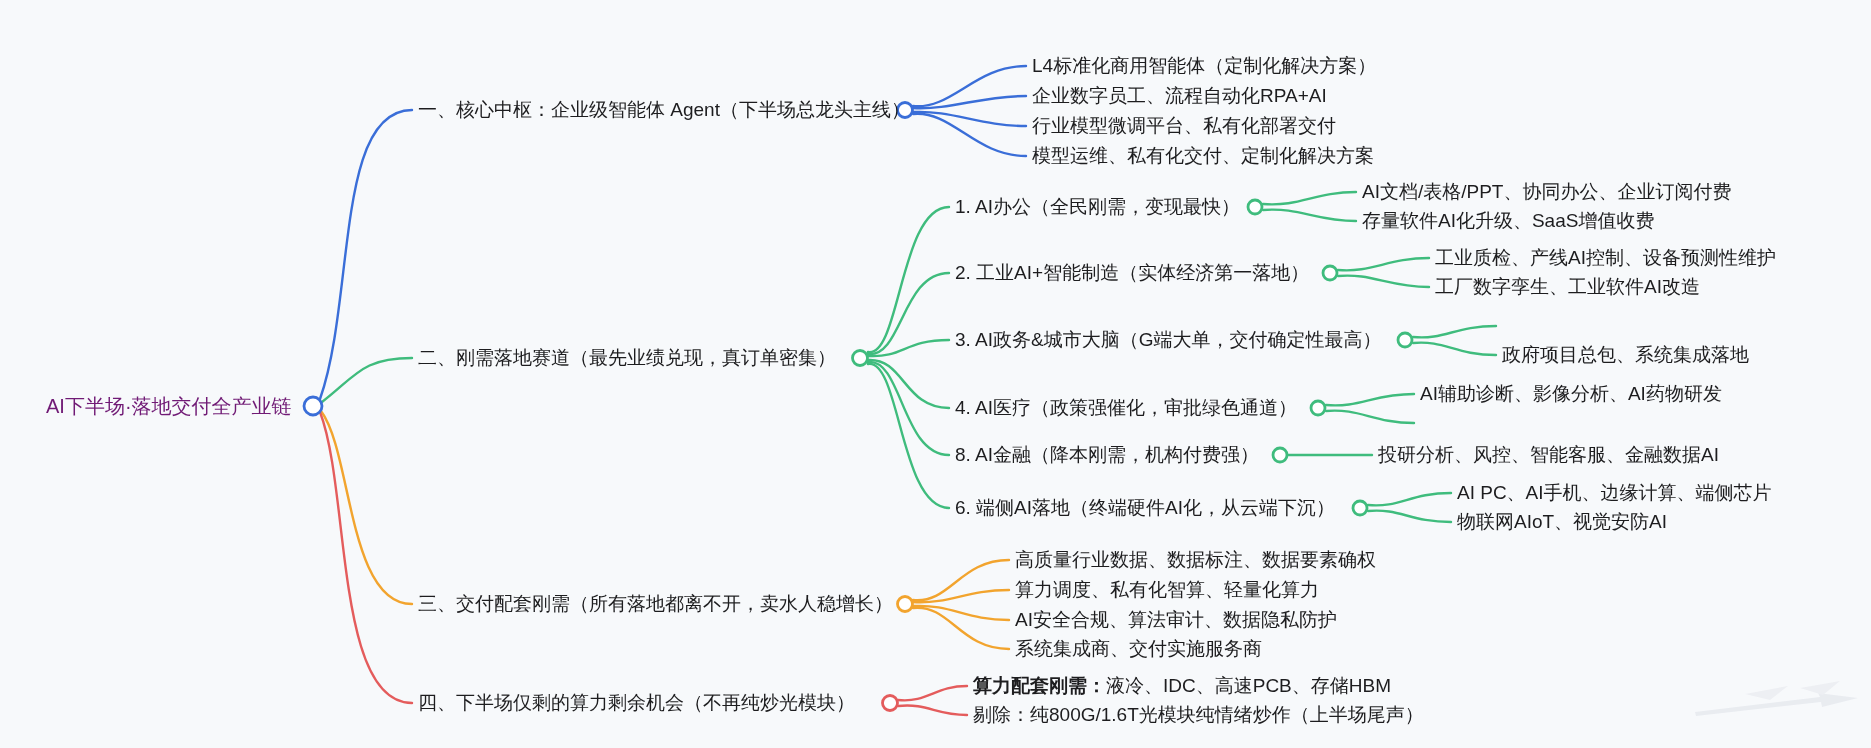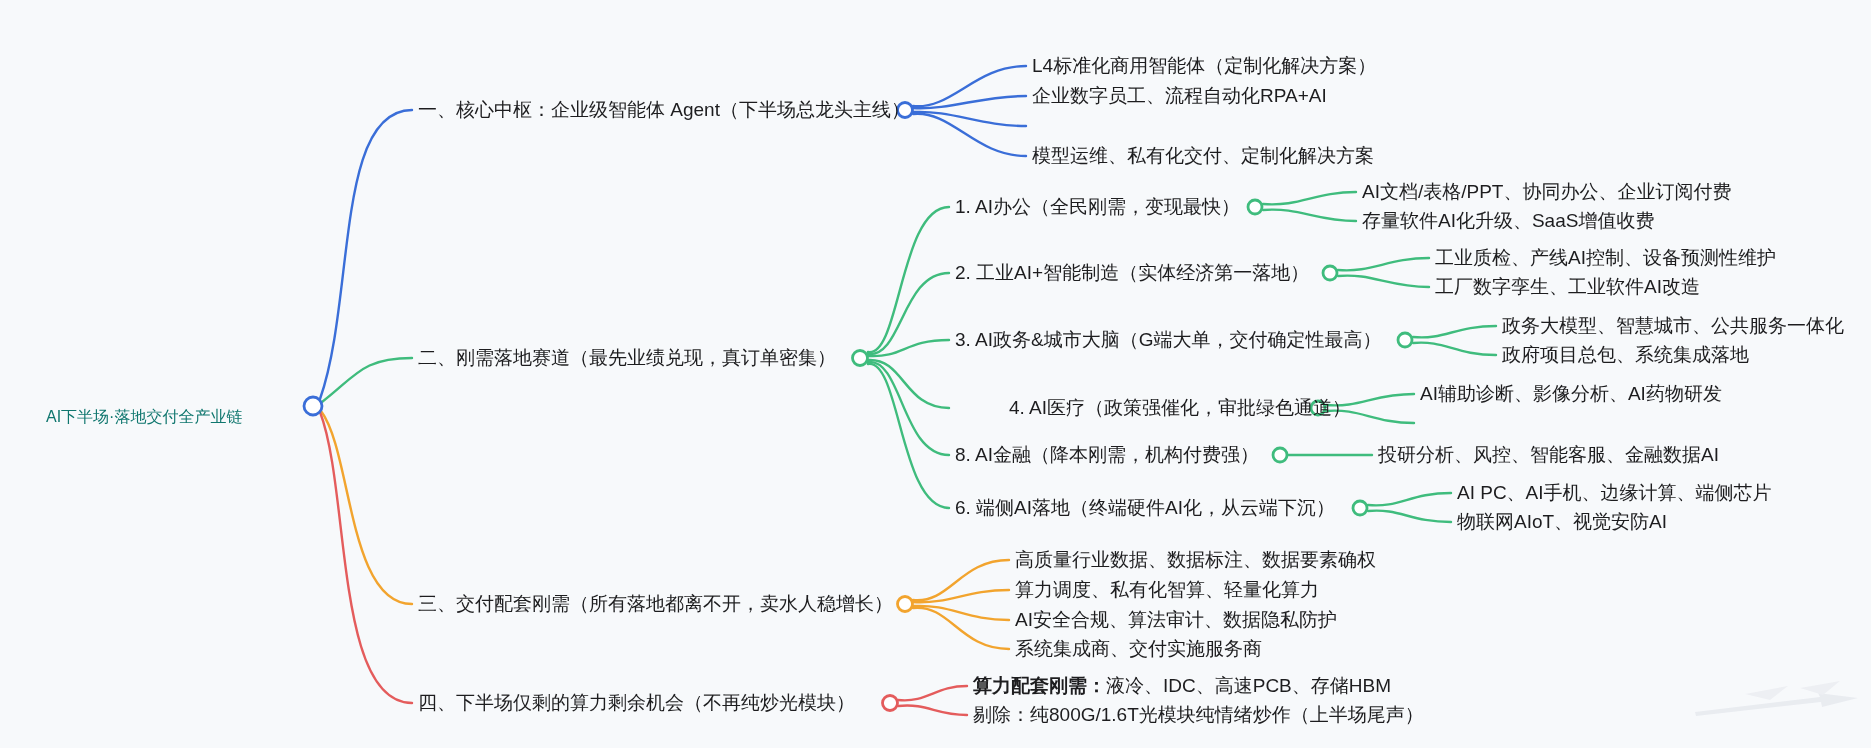--- a/index.html
+++ b/index.html
@@ -6,21 +6,21 @@
   .canvas{
     position:relative;width:1871px;height:748px;overflow:hidden;
     background:#f7f9fb;
     font-family:"Liberation Sans","DejaVu Sans",sans-serif;
   }
   svg.links{position:absolute;left:0;top:0;width:1871px;height:748px;}
   .node{
     position:absolute;transform:translateY(-50%);
     white-space:nowrap;font-size:19px;line-height:1.25;color:#1d1d1f;
   }
-  .node.root{font-size:16px;color:#0f766e;margin-top:11px;}
+  .node.root{font-size:20px;color:#701a75;}
   .node .bold{font-weight:bold;}
   path.link{fill:none;stroke-width:2.4;stroke-linecap:round;}
   .lk-blue{stroke:#3a6ed8;}
   .lk-green{stroke:#3fbc7d;}
   .lk-orange{stroke:#f2a42e;}
   .lk-red{stroke:#e45c5c;}
   circle.ring{fill:#ffffff;stroke-width:2.8;}
   .rg-blue{stroke:#3a6ed8;}
   .rg-green{stroke:#3fbc7d;}
   .rg-orange{stroke:#f2a42e;}
@@ -88,37 +88,37 @@
       <path d="M 1745 694 L 1788 686 L 1770 700 Z" fill="#eceef2"></path>
       <path d="M 1800 688 L 1840 681 L 1823 695 Z" fill="#eceef2"></path>
     </g>
   </svg>
 
   <div class="node root" style="left:46px;top:406px">AI下半场·落地交付全产业链</div>
 
   <div class="node" style="left:418px;top:110px">一、核心中枢：企业级智能体 Agent（下半场总龙头主线）</div>
   <div class="node" style="left:1032px;top:66px">L4标准化商用智能体（定制化解决方案）</div>
   <div class="node" style="left:1032px;top:96px">企业数字员工、流程自动化RPA+AI</div>
+  <div class="node" style="left:1032px;top:126px">行业模型微调平台、私有化部署交付</div>
   <div class="node" style="left:1032px;top:156px">模型运维、私有化交付、定制化解决方案</div>
 
   <div class="node" style="left:418px;top:358px">二、刚需落地赛道（最先业绩兑现，真订单密集）</div>
 
   <div class="node" style="left:955px;top:207px">1. AI办公（全民刚需，变现最快）</div>
   <div class="node" style="left:1362px;top:192px">AI文档/表格/PPT、协同办公、企业订阅付费</div>
   <div class="node" style="left:1362px;top:221px">存量软件AI化升级、SaaS增值收费</div>
 
   <div class="node" style="left:955px;top:273px">2. 工业AI+智能制造（实体经济第一落地）</div>
   <div class="node" style="left:1435px;top:258px">工业质检、产线AI控制、设备预测性维护</div>
   <div class="node" style="left:1435px;top:287px">工厂数字孪生、工业软件AI改造</div>
 
   <div class="node" style="left:955px;top:340px">3. AI政务&amp;城市大脑（G端大单，交付确定性最高）</div>
-  <div class="node" style="left:1502px;top:326px">政务大模型、智慧城市、公共服务一体化</div>
   <div class="node" style="left:1502px;top:355px">政府项目总包、系统集成落地</div>
 
-  <div class="node" style="left:1009px;top:408px">4. AI医疗（政策强催化，审批绿色通道）</div>
+  <div class="node" style="left:955px;top:408px">4. AI医疗（政策强催化，审批绿色通道）</div>
   <div class="node" style="left:1420px;top:394px">AI辅助诊断、影像分析、AI药物研发</div>
 
   <div class="node" style="left:955px;top:455px">8. AI金融（降本刚需，机构付费强）</div>
   <div class="node" style="left:1378px;top:455px">投研分析、风控、智能客服、金融数据AI</div>
 
   <div class="node" style="left:955px;top:508px">6. 端侧AI落地（终端硬件AI化，从云端下沉）</div>
   <div class="node" style="left:1457px;top:493px">AI PC、AI手机、边缘计算、端侧芯片</div>
   <div class="node" style="left:1457px;top:522px">物联网AIoT、视觉安防AI</div>
 
   <div class="node" style="left:418px;top:604px">三、交付配套刚需（所有落地都离不开，卖水人稳增长）</div>

